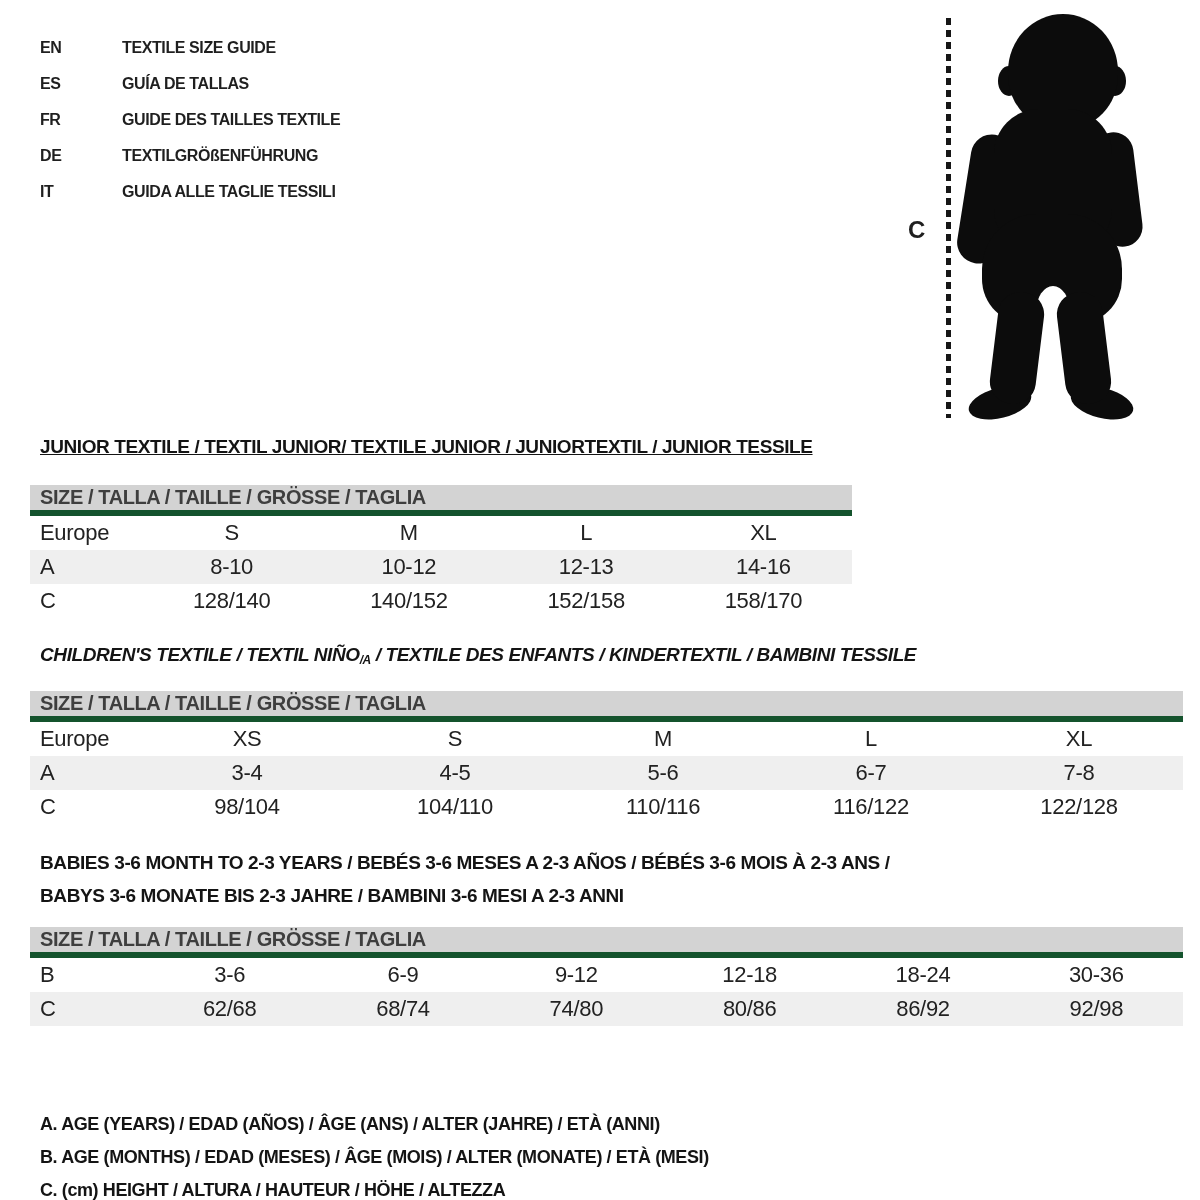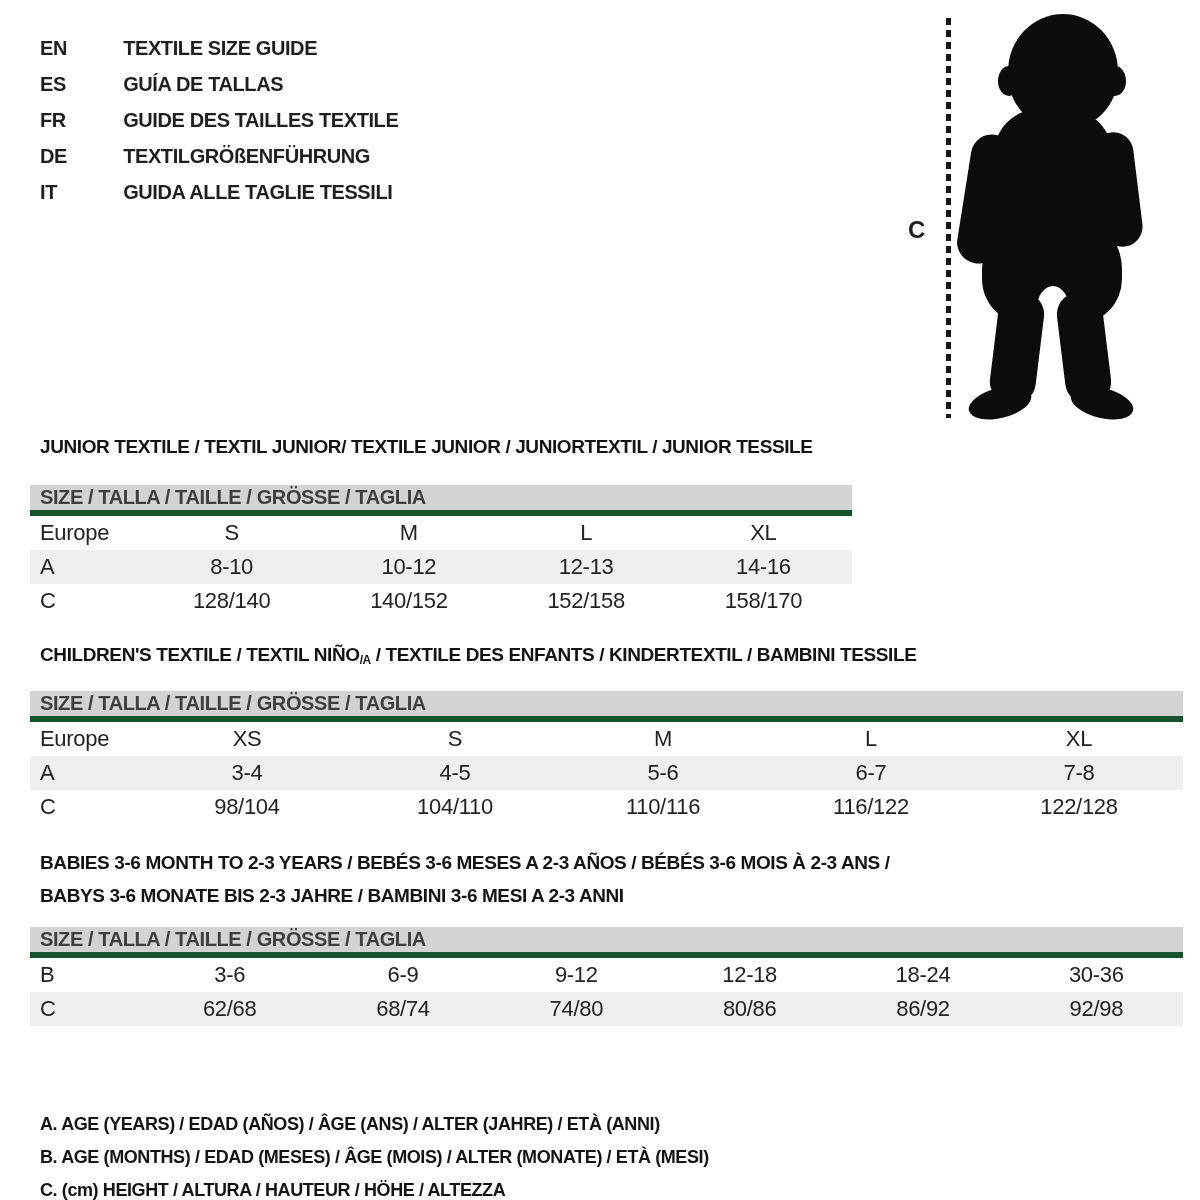--- a/index.html
+++ b/index.html
@@ -5,21 +5,21 @@
   html,body{margin:0;padding:0;}
   body{
     width:1200px;height:1200px;background:#ffffff;position:relative;
     font-family:"Liberation Sans","DejaVu Sans",sans-serif;color:#1f1f1f;
     overflow:hidden;
   }
   .abs{position:absolute;}
 
   
   .lang-block{left:40px;top:30px;}
-  .lang-row{line-height:36px;font-size:20px;font-weight:700;letter-spacing:-0.4px;white-space:nowrap;}
+  .lang-row{line-height:36px;font-size:16px;font-weight:700;letter-spacing:-0.4px;white-space:nowrap;}
   .lang-code{display:inline-block;width:78px;}
 
   
   .dash-line{
     left:946px;top:18px;width:5px;height:400px;
     background-image:repeating-linear-gradient(to bottom,#161616 0 7px,transparent 7px 12px);
   }
   .c-label{left:908px;top:216px;font-size:24px;font-weight:700;}
   .baby{left:958px;top:14px;width:185px;height:410px;}
   .baby div{position:absolute;background:#0c0c0c;}
@@ -95,21 +95,21 @@
   <div class="b-head"></div>
   <div class="b-torso"></div>
   <div class="b-shorts"></div>
   <div class="b-notch"></div>
   <div class="b-foot-l"></div>
   <div class="b-foot-r"></div>
   <div class="b-leg-l"></div>
   <div class="b-leg-r"></div>
 </div>
 
-<div class="abs sec-title" style="left:40px;top:436px;">JUNIOR TEXTILE / TEXTIL JUNIOR/ TEXTILE JUNIOR / JUNIORTEXTIL / JUNIOR TESSILE</div>
+<div class="abs sec-title" style="left:40px;top:436px;text-decoration:underline;">JUNIOR TEXTILE / TEXTIL JUNIOR/ TEXTILE JUNIOR / JUNIORTEXTIL / JUNIOR TESSILE</div>
 <div class="abs size-table" style="top:485px;width:822px;">
   <div class="band">SIZE / TALLA / TAILLE / GRÖSSE / TAGLIA</div>
   <div class="trow cols4">
     <span class="lbl">Europe</span>
     <span class="cell">S</span>
     <span class="cell">M</span>
     <span class="cell">L</span>
     <span class="cell">XL</span>
   </div>
   <div class="trow cols4 shade">
@@ -121,21 +121,21 @@
   </div>
   <div class="trow cols4">
     <span class="lbl">C</span>
     <span class="cell">128/140</span>
     <span class="cell">140/152</span>
     <span class="cell">152/158</span>
     <span class="cell">158/170</span>
   </div>
 </div>
 
-<div class="abs sec-title" style="left:40px;top:644px;"><span>CHILDREN'S TEXTILE / TEXTIL NIÑO</span><sub>/A</sub><span> / TEXTILE DES ENFANTS / KINDERTEXTIL / BAMBINI TESSILE</span></div>
+<div class="abs sec-title" style="left:40px;top:644px;font-style:italic;"><span>CHILDREN'S TEXTILE / TEXTIL NIÑO</span><sub>/A</sub><span> / TEXTILE DES ENFANTS / KINDERTEXTIL / BAMBINI TESSILE</span></div>
 <div class="abs size-table" style="top:691px;width:1153px;">
   <div class="band">SIZE / TALLA / TAILLE / GRÖSSE / TAGLIA</div>
   <div class="trow cols5">
     <span class="lbl">Europe</span>
     <span class="cell">XS</span>
     <span class="cell">S</span>
     <span class="cell">M</span>
     <span class="cell">L</span>
     <span class="cell">XL</span>
   </div>

